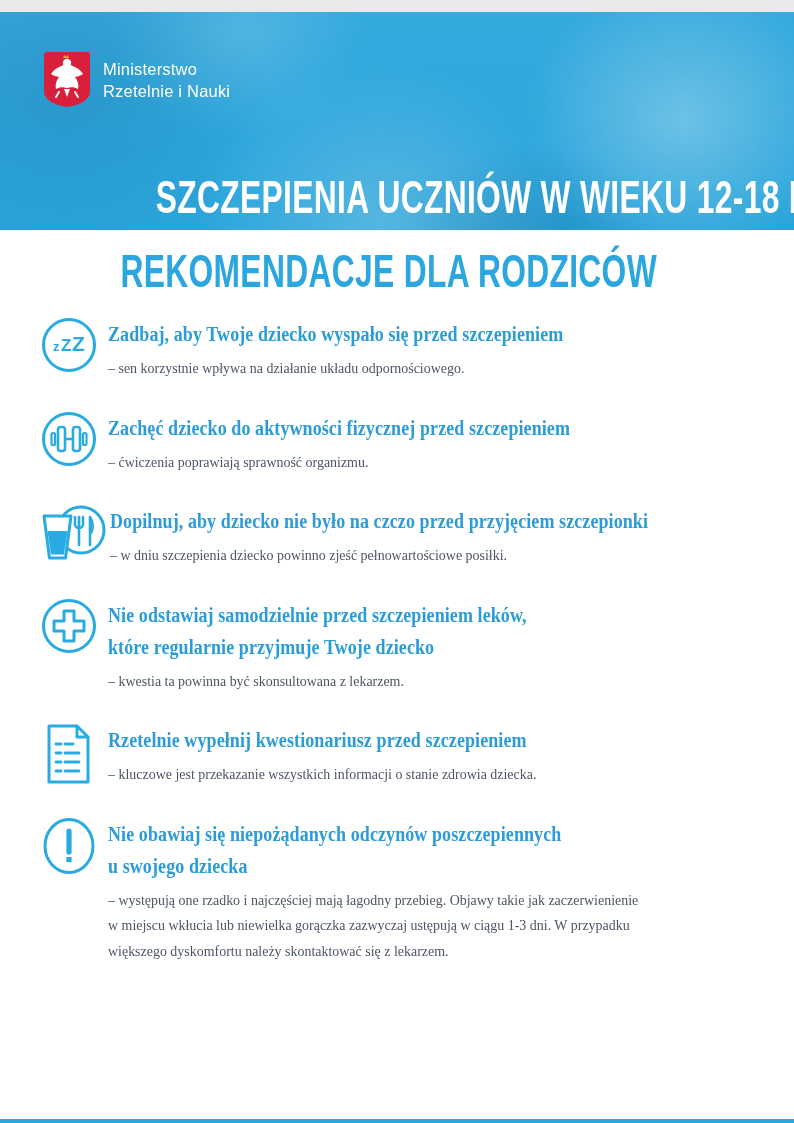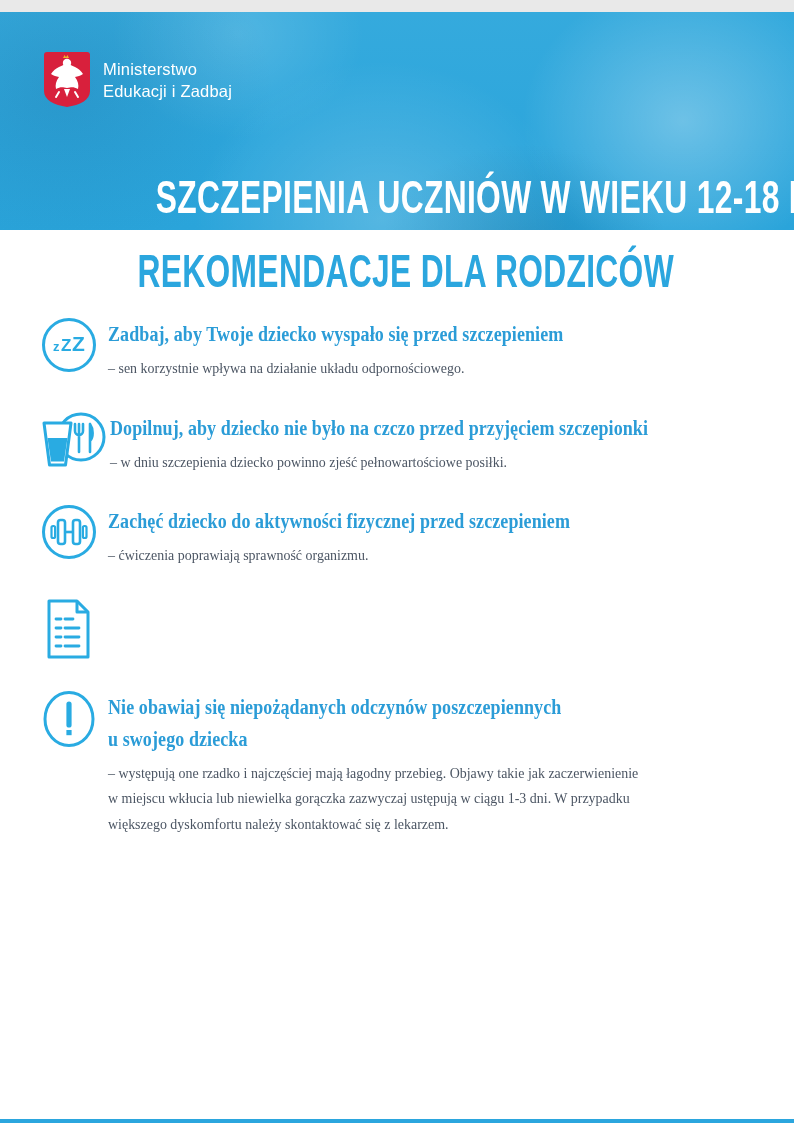--- a/index.html
+++ b/index.html
@@ -26,21 +26,21 @@
   .logo-text span{display:block;}
 
   .hero-title-wrap{position:absolute; left:0; right:0; bottom:6px; text-align:center;}
   .condensed{
     display:inline-block; white-space:nowrap; margin:0;
     font-weight:bold; font-size:46px; letter-spacing:0.5px;
     transform:scaleX(0.69); transform-origin:50% 50%;
   }
   .hero-title-wrap .condensed{color:#ffffff;}
 
-  .subtitle-wrap{margin-top:14px; text-align:right;}
+  .subtitle-wrap{margin-top:14px; text-align:left;}
   .subtitle-wrap .condensed{color:#2ba6de;}
 
   
   .recs{padding:20px 20px 0 40px;}
   .rec{display:flex; align-items:flex-start; margin-bottom:30px;}
   .rec-icon{flex:0 0 64px; display:flex; justify-content:flex-start; margin-top:-2px;}
   .rec-icon svg{display:block;}
   .rec-body{margin-left:4px; min-width:0;font-family:Liberation Serif, serif;}
   .rec-title{
     margin:0; display:inline-block; white-space:pre;
@@ -66,21 +66,21 @@
       <svg class="emblem" viewBox="0 0 46 56" aria-hidden="true">
         <path d="M3,0 h40 a3,3 0 0 1 3,3 v36 c0,9 -10,14 -23,16 C10,53 0,48 0,39 V3 a3,3 0 0 1 3,-3 z" fill="#D8203C"></path>
         <path d="M23,11 C19,14 11,15 7,22 c3,2 5,2 8,3 c-3,4 -4,8 -3,12 c4,-2 6,-2 11,-1 c5,-1 7,-1 11,1 c1,-4 0,-8 -3,-12 c3,-1 5,-1 8,-3 C35,15 27,14 23,11 z" fill="#ffffff"></path>
         <circle cx="23" cy="11" r="4.2" fill="#ffffff"></circle>
         <path d="M19,6 l1.6,-3 1.4,2.2 1.4,-2.2 1.6,3 z" fill="#F0B429"></path>
         <path d="M20,37 h6 l-3,8 z" fill="#ffffff"></path>
         <path d="M15,40 l-3,5 M31,40 l3,5" stroke="#ffffff" stroke-width="2" stroke-linecap="round" fill="none"></path>
       </svg>
       <div class="logo-text">
         <span>Ministerstwo</span>
-        <span>Edukacji i Zadbaj</span>
+        <span>Rzetelnie i Nauki</span>
       </div>
     </div>
     <div class="hero-title-wrap">
       <h1 class="condensed">SZCZEPIENIA UCZNIÓW W WIEKU 12-18 LAT</h1>
     </div>
   </header>
 
   <div class="subtitle-wrap">
     <h2 class="condensed">REKOMENDACJE DLA RODZICÓW</h2>
   </div>
@@ -97,59 +97,76 @@
         </svg>
       </div>
       <div class="rec-body">
         <h3 class="rec-title">Zadbaj, aby Twoje dziecko wyspało się przed szczepieniem</h3><br>
         <p class="rec-desc">– sen korzystnie wpływa na działanie układu odpornościowego.</p>
       </div>
     </section>
 
     <section class="rec">
       <div class="rec-icon">
+        <svg width="58" height="58" viewBox="0 0 58 58" aria-hidden="true">
+          <circle cx="29" cy="29" r="25.5" fill="none" stroke="#29ABE2" stroke-width="3"></circle>
+          <rect x="18" y="17" width="7" height="24" rx="2.5" fill="none" stroke="#29ABE2" stroke-width="2.6"></rect>
+          <rect x="33" y="17" width="7" height="24" rx="2.5" fill="none" stroke="#29ABE2" stroke-width="2.6"></rect>
+          <line x1="25" y1="29" x2="33" y2="29" stroke="#29ABE2" stroke-width="2.6"></line>
+          <rect x="11.5" y="23" width="3.6" height="12" rx="1.5" fill="none" stroke="#29ABE2" stroke-width="2.2"></rect>
+          <rect x="42.9" y="23" width="3.6" height="12" rx="1.5" fill="none" stroke="#29ABE2" stroke-width="2.2"></rect>
+        </svg>
+      </div>
+      <div class="rec-body">
+        <h3 class="rec-title">Zachęć dziecko do aktywności fizycznej przed szczepieniem</h3><br>
+        <p class="rec-desc">– ćwiczenia poprawiają sprawność organizmu.</p>
+      </div>
+    </section>
+
+    <section class="rec">
+      <div class="rec-icon">
         <svg width="66" height="62" viewBox="0 0 66 62" aria-hidden="true">
           <circle cx="41" cy="27" r="23" fill="none" stroke="#29ABE2" stroke-width="3"></circle>
           <path d="M35,14 v7 a4,4 0 0 0 8,0 v-7 M39,14 v28" fill="none" stroke="#29ABE2" stroke-width="2.6" stroke-linecap="round"></path>
           <path d="M50,14 c3.5,5 3.5,13 0,17 v11 M50,14 v17" fill="none" stroke="#29ABE2" stroke-width="2.6" stroke-linecap="round"></path>
           <polygon points="4,13 9.5,55 25.5,55 31,13" fill="#ffffff" stroke="#29ABE2" stroke-width="3" stroke-linejoin="round"></polygon>
           <polygon points="7.5,28 11,51.5 24,51.5 27.5,28" fill="#29ABE2"></polygon>
         </svg>
       </div>
       <div class="rec-body">
         <h3 class="rec-title">Dopilnuj, aby dziecko nie było na czczo przed przyjęciem szczepionki</h3><br>
         <p class="rec-desc">– w dniu szczepienia dziecko powinno zjeść pełnowartościowe posiłki.</p>
       </div>
     </section>
 
     <section class="rec">
       <div class="rec-icon">
         <svg width="58" height="58" viewBox="0 0 58 58" aria-hidden="true">
           <circle cx="29" cy="29" r="25.5" fill="none" stroke="#29ABE2" stroke-width="3"></circle>
-          <rect x="18" y="17" width="7" height="24" rx="2.5" fill="none" stroke="#29ABE2" stroke-width="2.6"></rect>
-          <rect x="33" y="17" width="7" height="24" rx="2.5" fill="none" stroke="#29ABE2" stroke-width="2.6"></rect>
-          <line x1="25" y1="29" x2="33" y2="29" stroke="#29ABE2" stroke-width="2.6"></line>
-          <rect x="11.5" y="23" width="3.6" height="12" rx="1.5" fill="none" stroke="#29ABE2" stroke-width="2.2"></rect>
-          <rect x="42.9" y="23" width="3.6" height="12" rx="1.5" fill="none" stroke="#29ABE2" stroke-width="2.2"></rect>
+          <path d="M24,14 h10 v10 h10 v10 h-10 v10 h-10 v-10 h-10 v-10 h10 z" fill="none" stroke="#29ABE2" stroke-width="3" stroke-linejoin="round"></path>
         </svg>
       </div>
       <div class="rec-body">
-        <h3 class="rec-title">Zachęć dziecko do aktywności fizycznej przed szczepieniem</h3><br>
-        <p class="rec-desc">– ćwiczenia poprawiają sprawność organizmu.</p>
+        <h3 class="rec-title">Nie odstawiaj samodzielnie przed szczepieniem leków,
+które regularnie przyjmuje Twoje dziecko</h3><br>
+        <p class="rec-desc">– kwestia ta powinna być skonsultowana z lekarzem.</p>
       </div>
     </section>
-
 
     <section class="rec">
       <div class="rec-icon">
         <svg width="54" height="64" viewBox="0 0 54 64" aria-hidden="true">
           <path d="M9,4 h28 l11,11 v45 h-39 z" fill="none" stroke="#29ABE2" stroke-width="3" stroke-linejoin="round"></path>
           <path d="M37,4 v11 h11" fill="none" stroke="#29ABE2" stroke-width="3" stroke-linejoin="round"></path>
           <path d="M16,22 h5 M25,22 h8 M16,31 h5 M25,31 h14 M16,40 h5 M25,40 h14 M16,49 h5 M25,49 h14" fill="none" stroke="#29ABE2" stroke-width="2.8" stroke-linecap="round"></path>
         </svg>
+      </div>
+      <div class="rec-body">
+        <h3 class="rec-title">Rzetelnie wypełnij kwestionariusz przed szczepieniem</h3><br>
+        <p class="rec-desc">– kluczowe jest przekazanie wszystkich informacji o stanie zdrowia dziecka.</p>
       </div>
     </section>
 
 
     <section class="rec">
       <div class="rec-icon">
         <svg width="58" height="62" viewBox="0 0 58 62" aria-hidden="true">
           <ellipse cx="29" cy="30" rx="24" ry="26.5" fill="none" stroke="#29ABE2" stroke-width="3"></ellipse>
           <path d="M29,15 v21" fill="none" stroke="#29ABE2" stroke-width="5.2" stroke-linecap="round"></path>
           <rect x="26.4" y="41" width="5.2" height="5.2" fill="#29ABE2"></rect>

